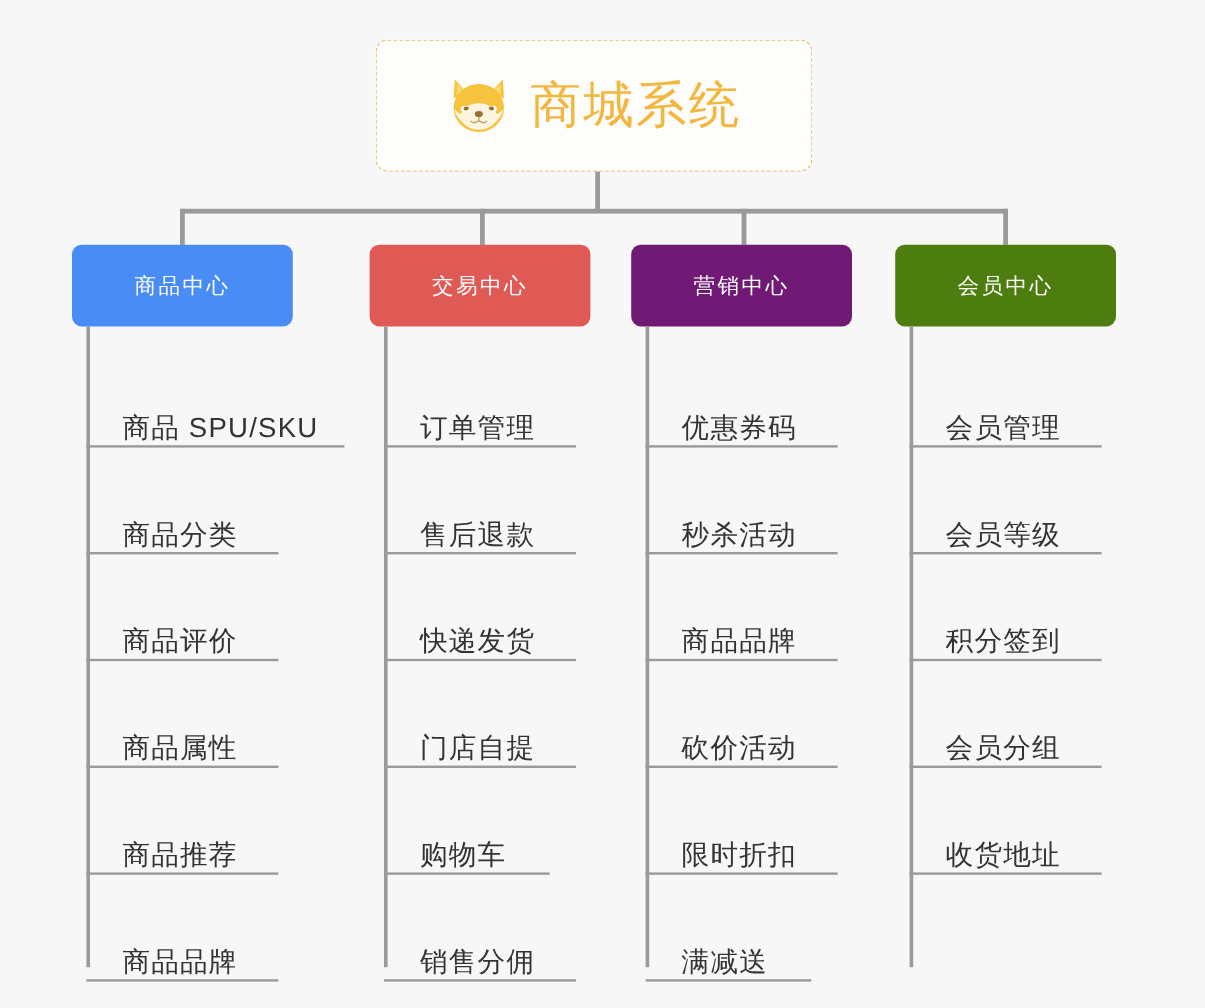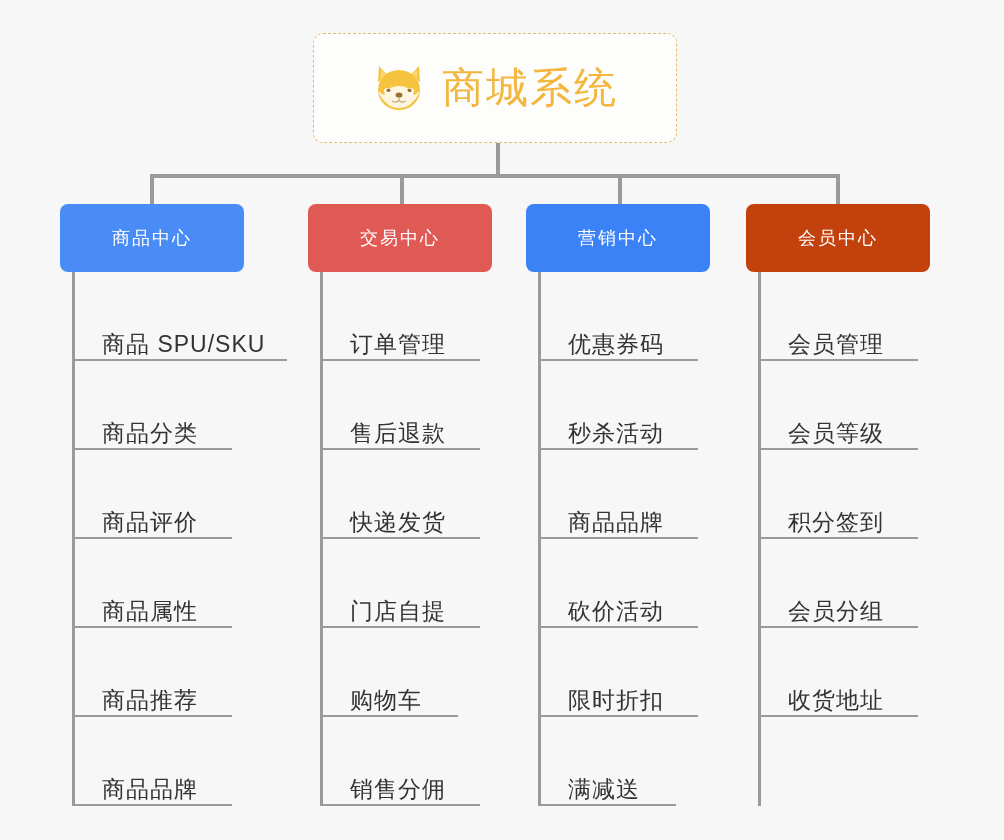--- a/index.html
+++ b/index.html
@@ -79,21 +79,21 @@
     position: absolute;
     left: 12px;
     top: 68px;
     width: 3px;
     background: #9a9a9a;
   }
 
   .leaves {
     position: absolute;
     left: 12px;
-    top: 68px;
+    top: 80px;
     width: 100%;
   }
   .leaf {
     position: relative;
     height: 89px;
     display: flex;
     align-items: flex-end;
     padding-left: 30px;
     padding-bottom: 4px;
   }
@@ -211,21 +211,21 @@
         <span class="leaf-underline" style="width:138px;"></span>
       </div>
       <div class="leaf">
         <span class="leaf-label">销售分佣</span>
         <span class="leaf-underline" style="width:160px;"></span>
       </div>
     </div>
   </div>
 
   <div class="branch" id="branch-2">
-    <div class="branch-header" style="background:#3b82f6;">
+    <div class="branch-header" style="background:#701a75;">
       <span>营销中心</span>
     </div>
     <div class="spine" style="height:534px;"></div>
     <div class="leaves">
       <div class="leaf">
         <span class="leaf-label">优惠券码</span>
         <span class="leaf-underline" style="width:160px;"></span>
       </div>
       <div class="leaf">
         <span class="leaf-label">秒杀活动</span>
@@ -244,21 +244,21 @@
         <span class="leaf-underline" style="width:160px;"></span>
       </div>
       <div class="leaf">
         <span class="leaf-label">满减送</span>
         <span class="leaf-underline" style="width:138px;"></span>
       </div>
     </div>
   </div>
 
   <div class="branch" id="branch-3">
-    <div class="branch-header" style="background:#c2410c;">
+    <div class="branch-header" style="background:#4d7c0f;">
       <span>会员中心</span>
     </div>
     <div class="spine" style="height:534px;"></div>
     <div class="leaves">
       <div class="leaf">
         <span class="leaf-label">会员管理</span>
         <span class="leaf-underline" style="width:160px;"></span>
       </div>
       <div class="leaf">
         <span class="leaf-label">会员等级</span>

